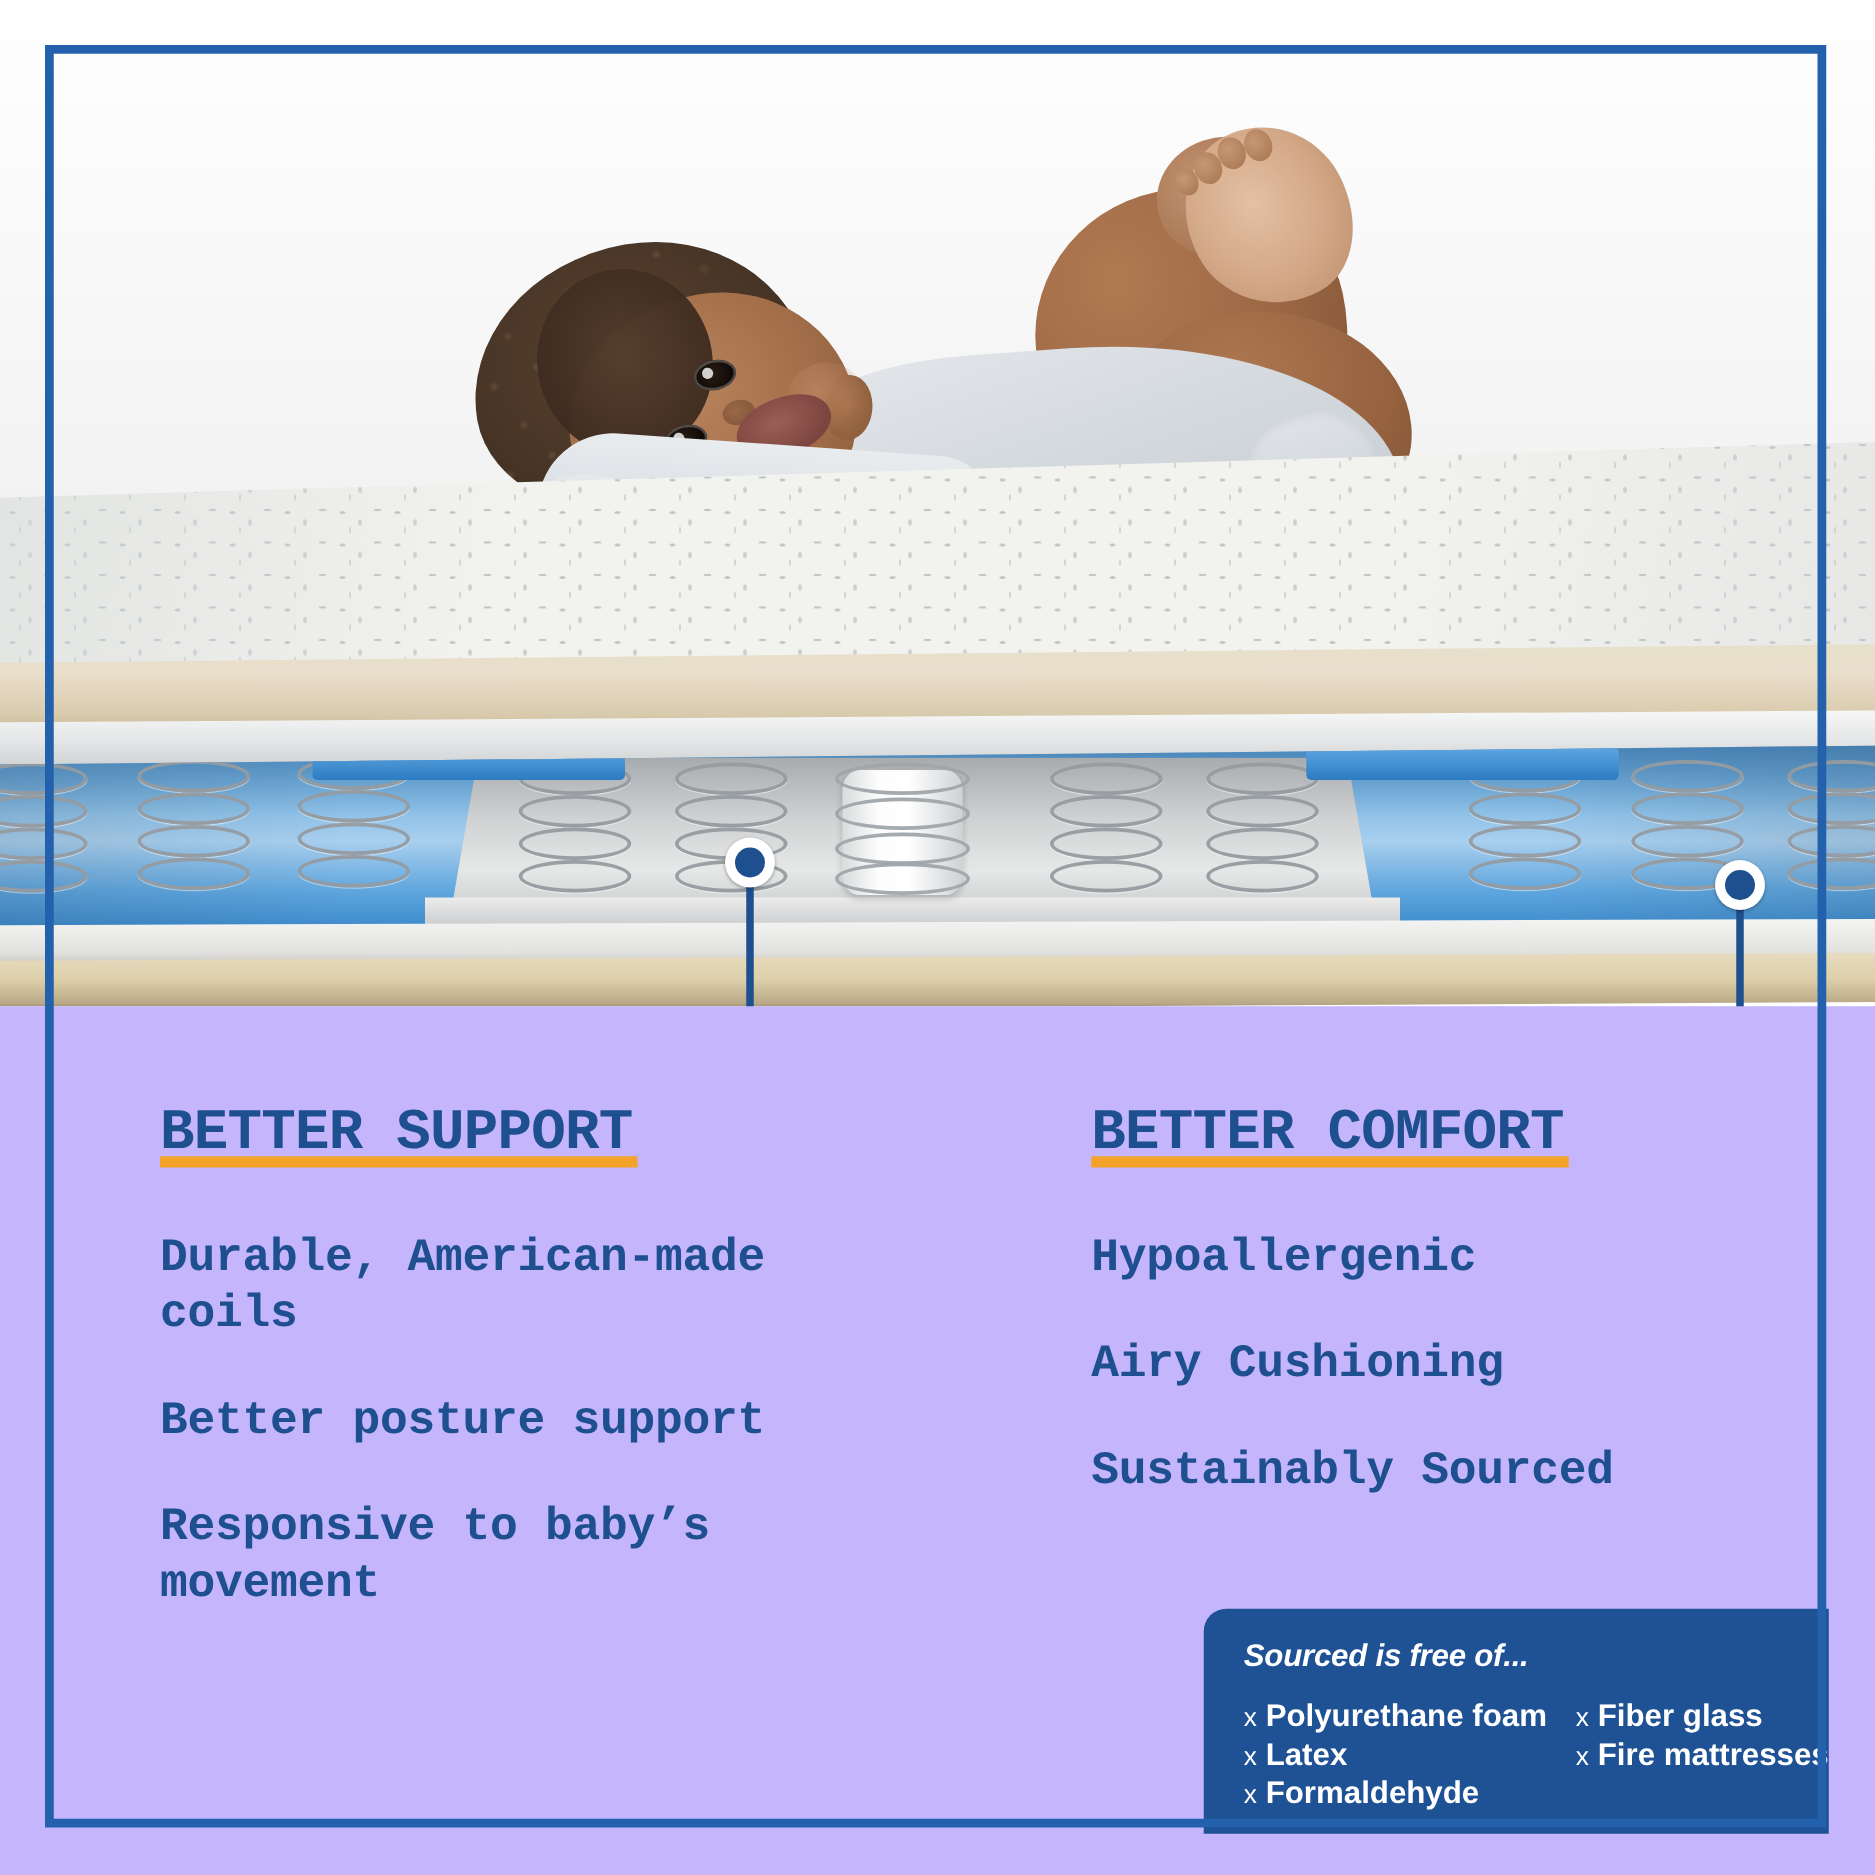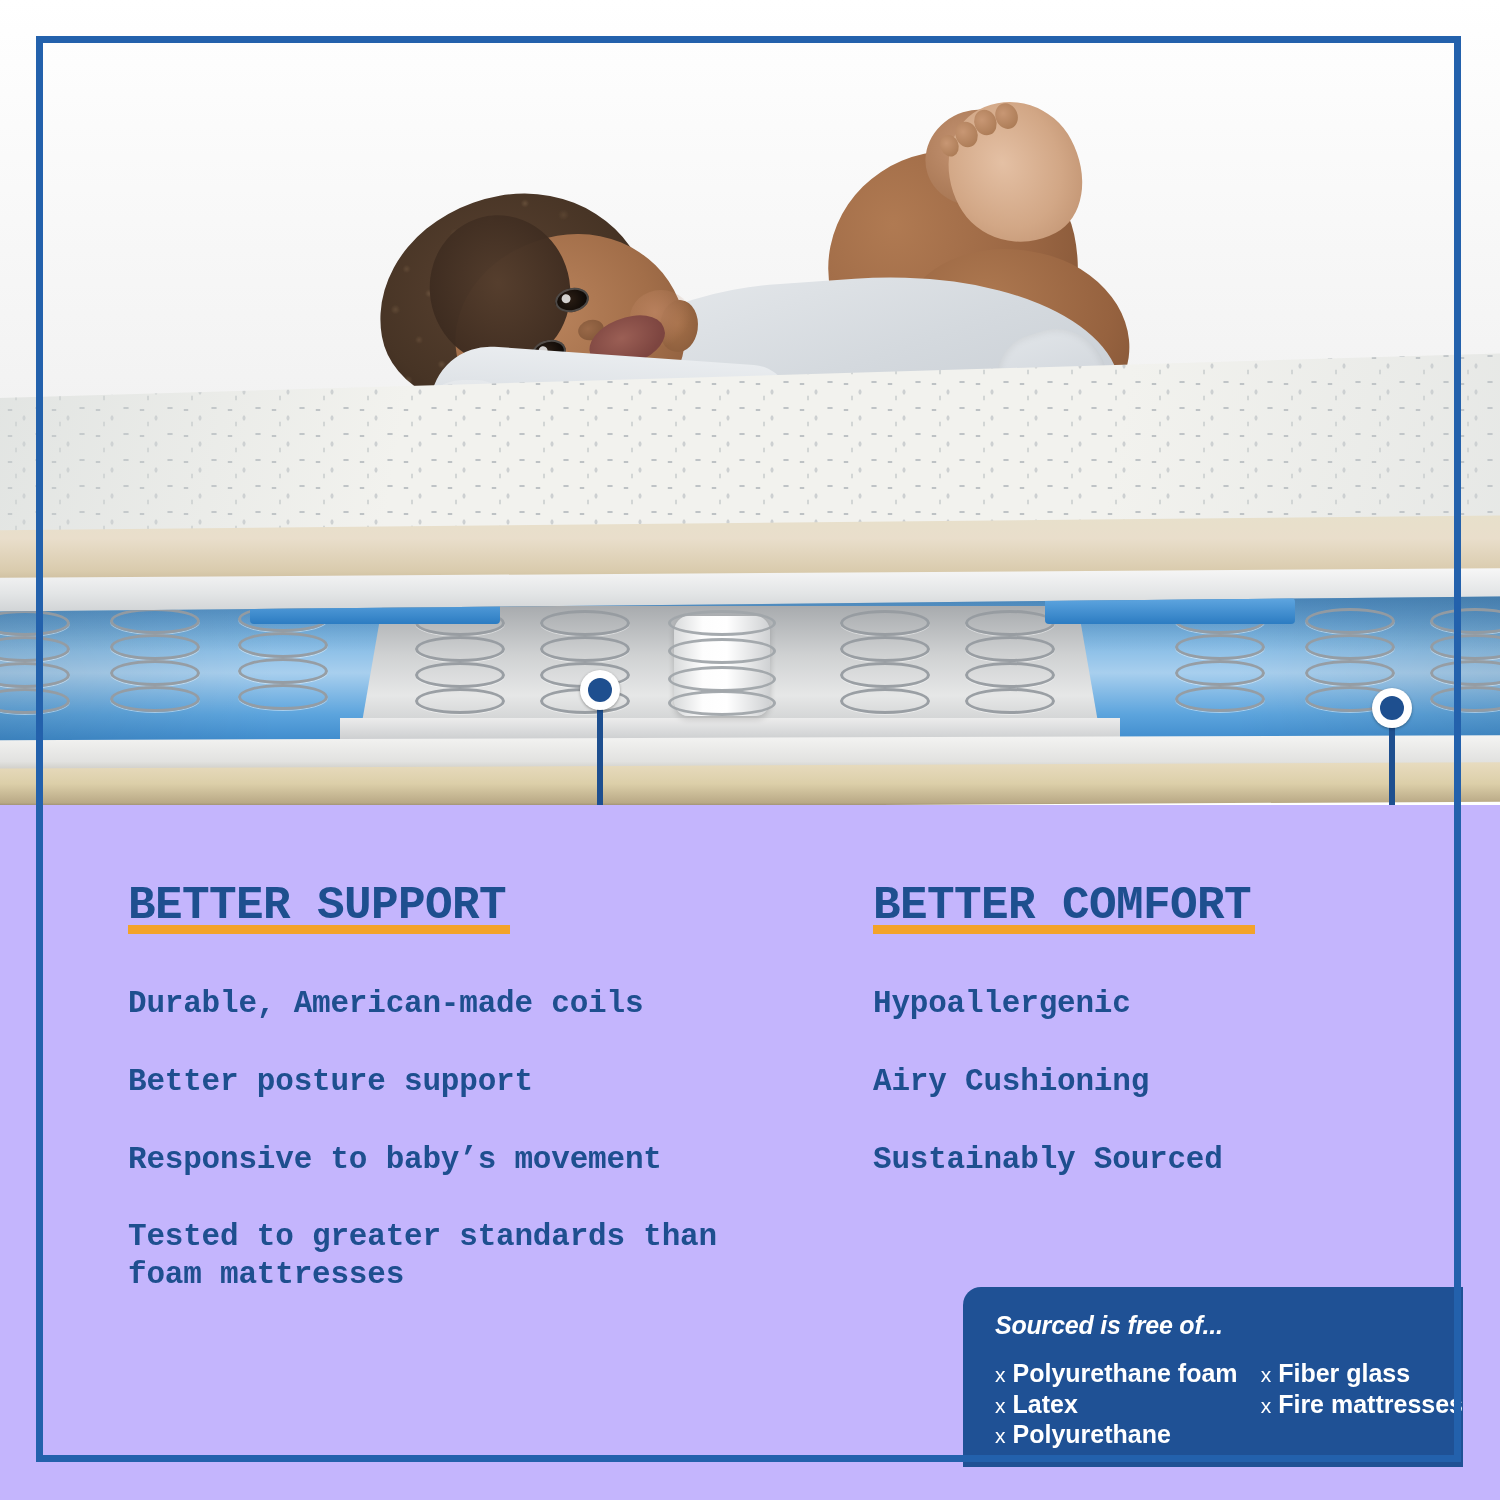--- a/index.html
+++ b/index.html
@@ -257,21 +257,21 @@
     letter-spacing:-0.6px; line-height:1; display:inline-block;
     position:relative; white-space:nowrap;
   }
   .heading::after{
     content:""; position:absolute; left:0; right:-4px; bottom:-5px; height:9px;
     background:#f3a329; z-index:-1;
   }
   .hwrap{ position:relative; z-index:1; margin-bottom:56px; }
 
   .feat{
-    font-size:31px; font-weight:bold; color:#1e4f8f;
+    font-size:37px; font-weight:bold; color:#1e4f8f;
     line-height:1.22; margin-bottom:40px; letter-spacing:-0.2px;
   }
   .feat.two{ margin-bottom:0; }
 
   
   .freebox{
     position:absolute; left:963px; top:1287px; width:500px; height:180px;
     background:#1f5195; border-radius:18px 0 0 0;
     padding:24px 0 0 32px; color:#ffffff;
   }
@@ -430,21 +430,20 @@
 
   <div class="panel">
 
     <div class="col left">
       <div class="hwrap">
         <span class="heading">BETTER SUPPORT</span>
       </div>
       <div class="feat">Durable, American-made coils</div>
       <div class="feat">Better posture support</div>
       <div class="feat">Responsive to baby’s movement</div>
-      <div class="feat two">Tested to greater standards than foam mattresses</div>
     </div>
 
     <div class="col right">
       <div class="hwrap">
         <span class="heading">BETTER COMFORT</span>
       </div>
       <div class="feat">Hypoallergenic</div>
       <div class="feat">Airy Cushioning</div>
       <div class="feat">Sustainably Sourced</div>
     </div>
@@ -454,21 +453,21 @@
     <div class="freebox-title">Sourced is free of...</div>
     <div class="free-cols">
       <div class="free-col c1">
         <div class="free-item">
           <span class="x">x</span><span>Polyurethane foam</span>
         </div>
         <div class="free-item">
           <span class="x">x</span><span>Latex</span>
         </div>
         <div class="free-item">
-          <span class="x">x</span><span>Polyurethane</span>
+          <span class="x">x</span><span>Formaldehyde</span>
         </div>
       </div>
       <div class="free-col">
         <div class="free-item">
           <span class="x">x</span><span>Fiber glass</span>
         </div>
         <div class="free-item">
           <span class="x">x</span><span>Fire mattresses</span>
         </div>
       </div>

